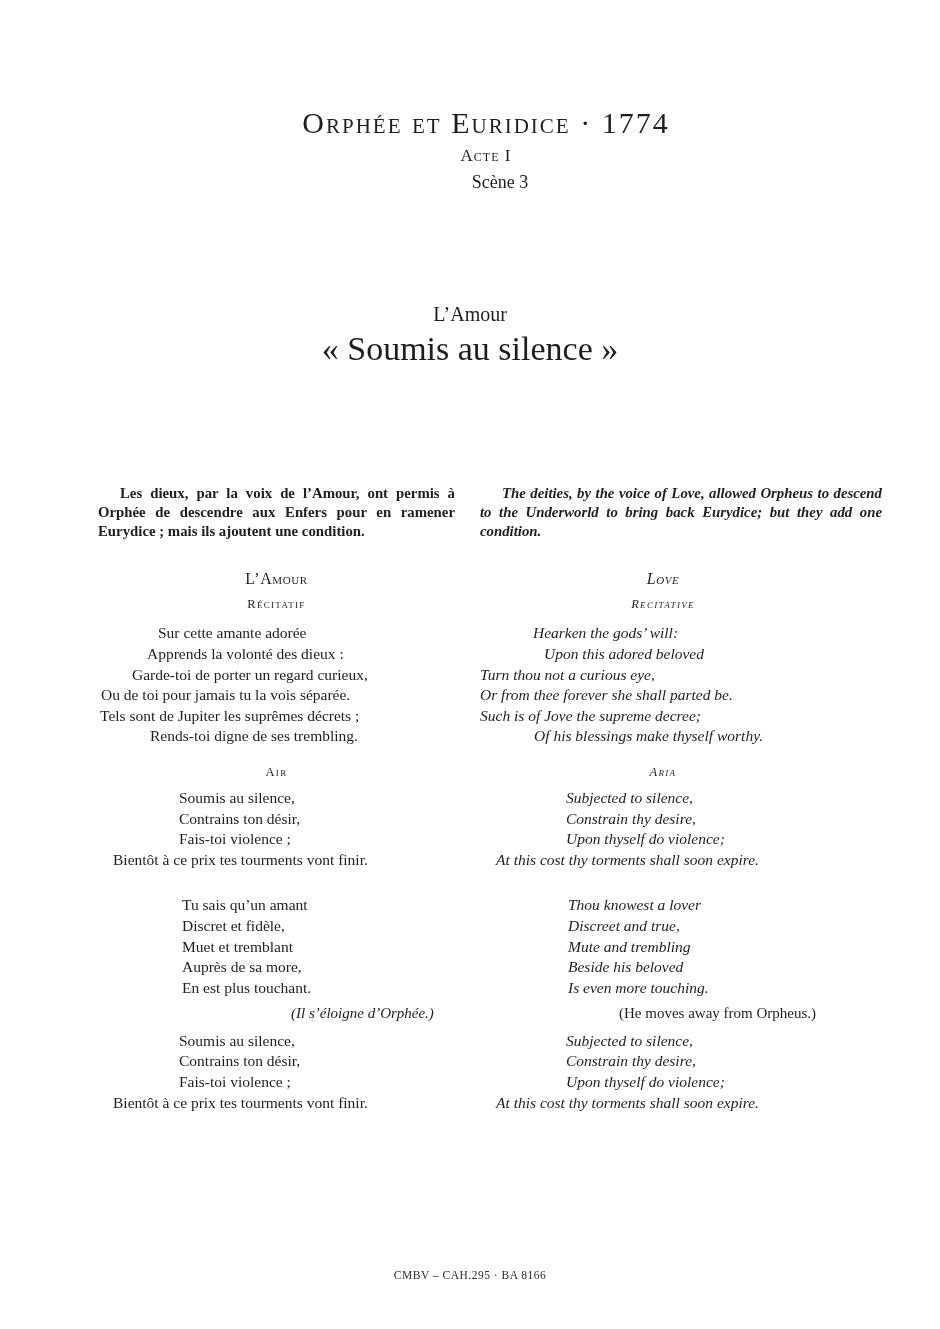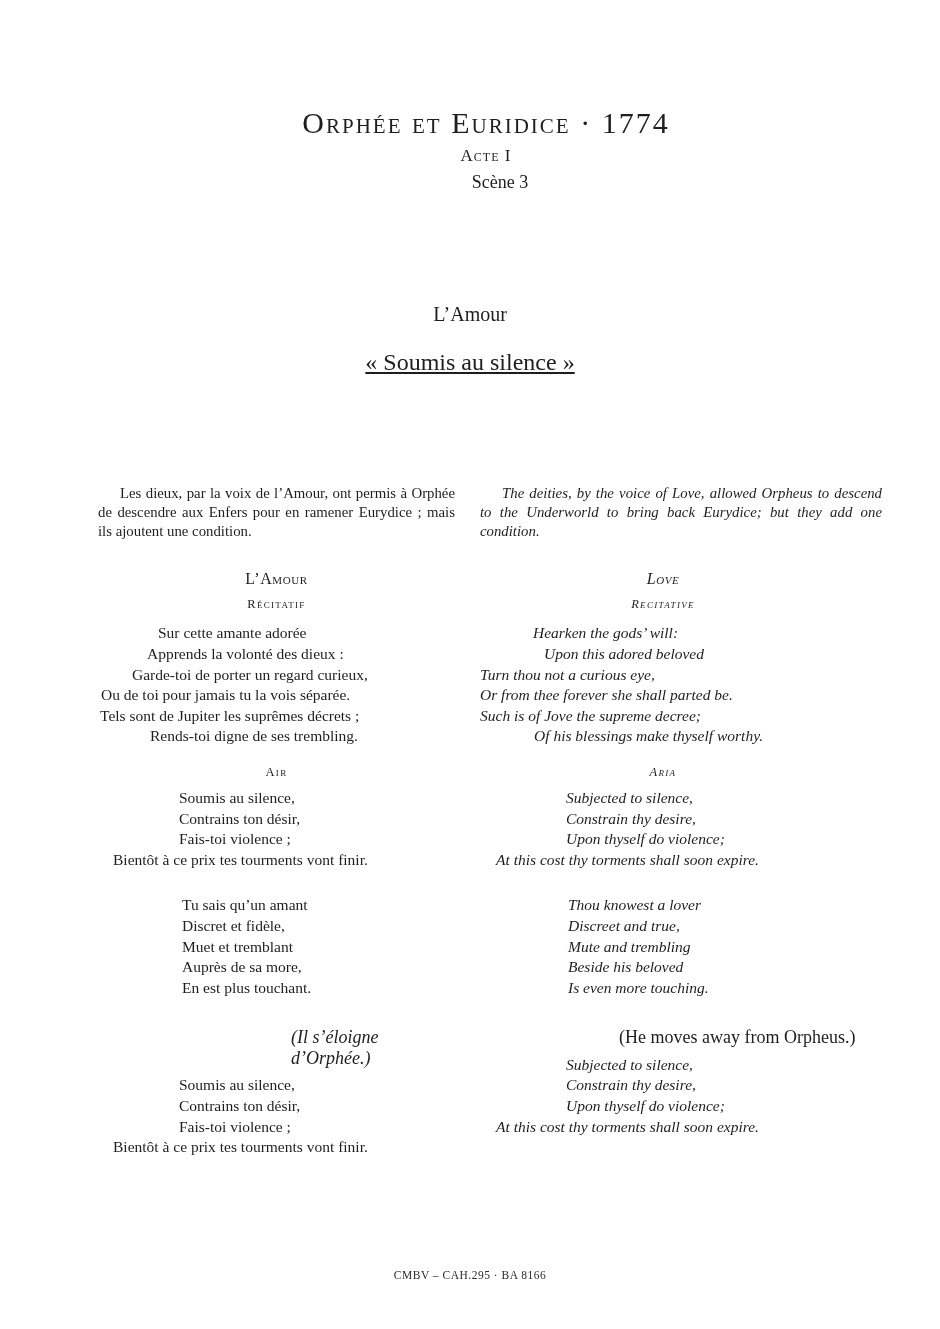--- a/index.html
+++ b/index.html
@@ -46,43 +46,43 @@
     position: absolute;
     top: 301px; left: 0;
     width: 940px;
     text-align: center;
   }
   .character {
     font-size: 20px;
     line-height: 26px;
   }
   .piece-title {
-    margin-top: 18px;
-    font-size: 24px;
+    margin-top: 5px;
+    font-size: 34px;
     line-height: 34px;
-    text-decoration: underline;
   }
 
   
   .columns {
     position: absolute;
     top: 484px; left: 98px;
     display: flex;
     align-items: flex-start;
   }
   .col-fr { width: 357px; }
   .col-en { width: 402px; margin-left: 25px; font-style: italic; }
   .col-en .speaker, .col-en .label, .col-en .verse, .col-en .stage { width: 366px; }
 
   .intro {
     margin: 0;
     font-size: 14.8px;
     line-height: 18.8px;
     text-align: justify;
     text-indent: 22px;
+    font-weight: bold;
   }
   .speaker {
     margin-top: 29px;
     font-size: 16px;
     line-height: 20px;
     font-variant: small-caps;
     letter-spacing: 0.6px;
     text-align: center;
   }
   .label {
@@ -96,22 +96,22 @@
   .label.air { margin-top: 17px; }
   .verse {
     font-size: 15.5px;
     line-height: 20.6px;
   }
   .verse.recit { margin-top: 11px; }
   .verse.st1 { margin-top: 8px; }
   .verse.st2 { margin-top: 25px; }
   .verse.st3 { margin-top: 7px; }
   .stage {
-    margin-top: 29px;
-    font-size: 18px;
+    margin-top: 5px;
+    font-size: 15px;
     line-height: 20.6px;
   }
   .col-fr .stage { padding-left: 193px; font-style: italic; }
   .col-en .stage { padding-left: 139px; font-style: normal; }
 
   
   .footer {
     position: absolute;
     top: 1269px; left: 0;
     width: 940px;

